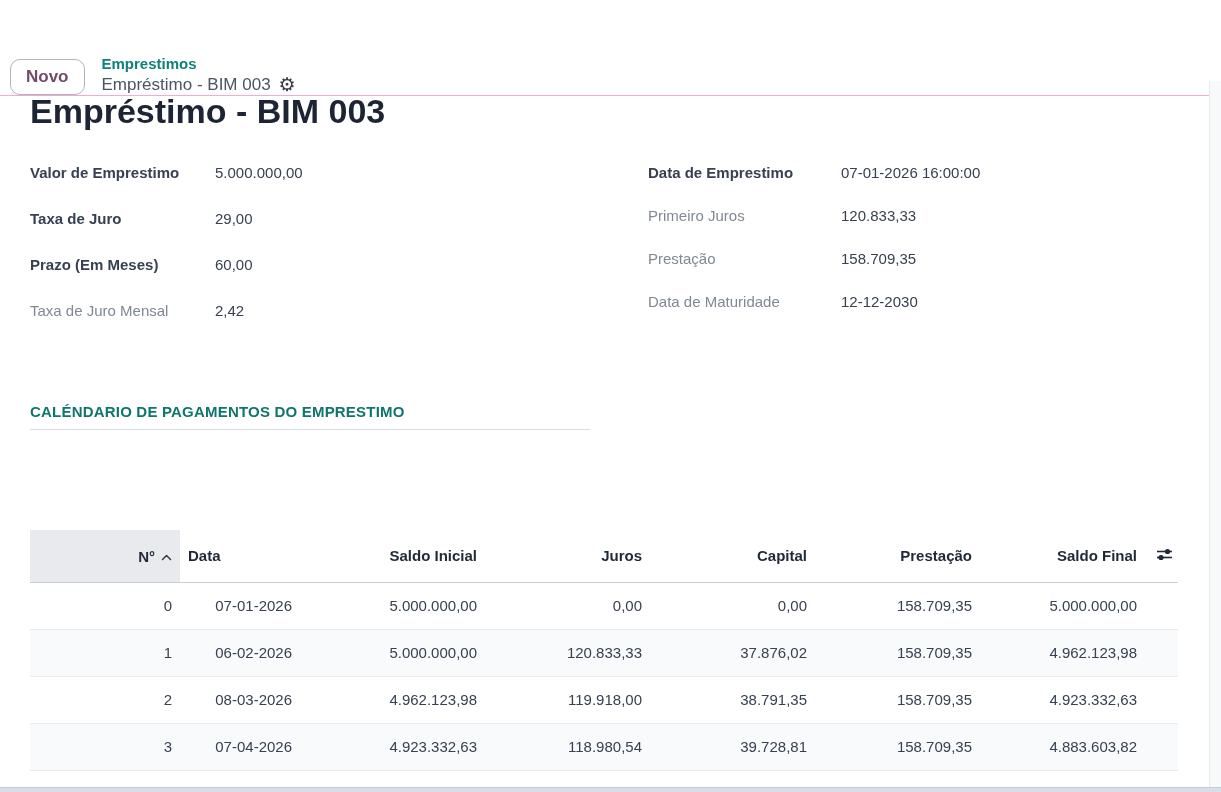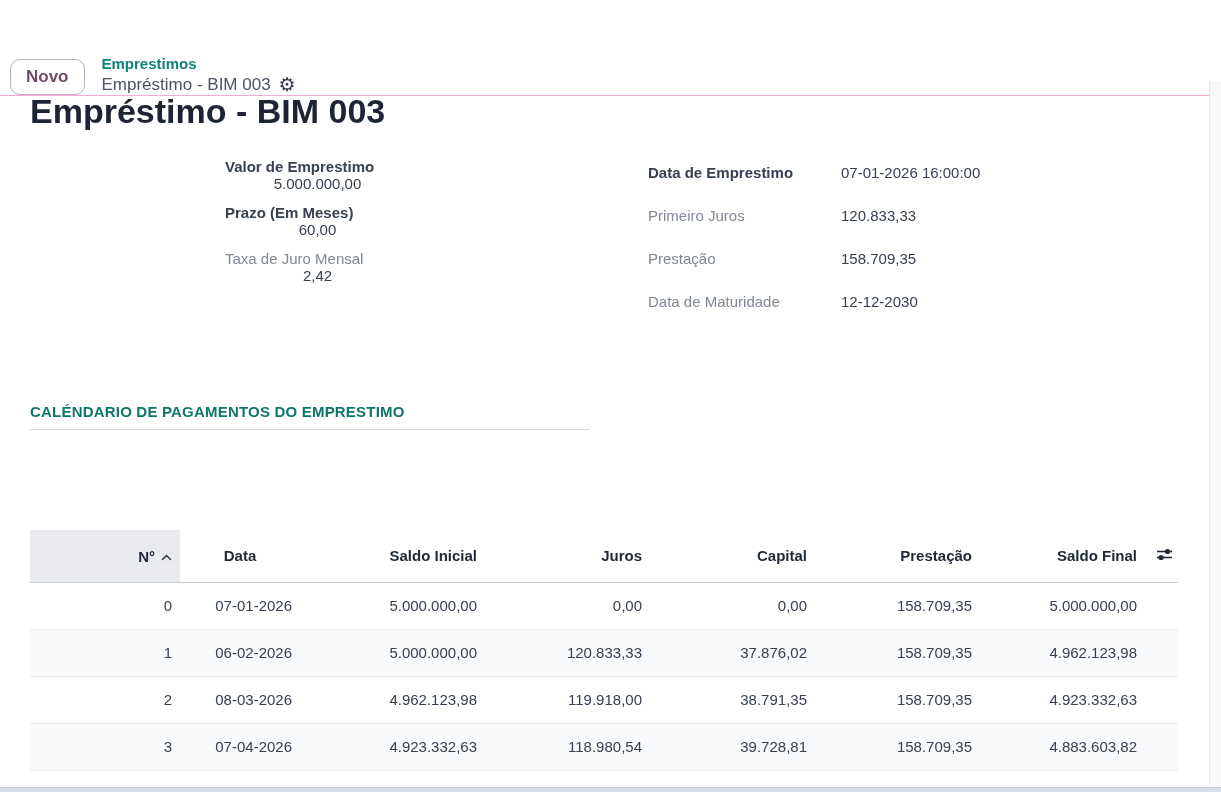--- a/index.html
+++ b/index.html
@@ -24,21 +24,21 @@
   
   .right-strip { position:absolute; top:81px; right:0; width:12px; bottom:5px;
                  background:#f8f9fa; border-left:1px solid #e7e9eb; }
 
   
   .title { position:absolute; left:30px; top:92px; font-size:34px; color:#1d2433; }
   .fields { position:absolute; width:575px; }
   .fields.left  { left:30px;  top:158px; }
   .fields.right { left:648px; top:158px; }
   .field-row { display:flex; align-items:center; height:28px; }
-  .fields.left  .field-row { margin-bottom:18px;flex-direction:column; }
+  .fields.left  .field-row { margin-bottom:18px; }
   .fields.right .field-row { margin-bottom:15px; }
   .f-label { width:185px; font-size:15px; font-weight:bold; color:#374151; flex:none; }
   .fields.right .f-label { width:193px; }
   .field-row.muted .f-label { font-weight:normal; color:#808893; }
   .f-value { font-size:15px; color:#374151; }
 
   
   .section-head { position:absolute; left:30px; top:403px; width:560px;
                   padding-bottom:9px; border-bottom:1px solid #d9dbde;
                   font-size:15px; font-weight:bold; letter-spacing:.2px; color:#0f766e; }
@@ -52,21 +52,21 @@
                display:flex; align-items:center; justify-content:center; cursor:pointer; }
   .pager-btn + .pager-btn { border-left:1px solid #fff; }
 
   
   .table-wrap { position:absolute; left:30px; top:530px; width:1148px; height:257px;
                 overflow:hidden; }
   table { border-collapse:collapse; table-layout:fixed; width:1148px; font-size:15px; }
   th { height:52px; font-weight:bold; color:#1f2937; text-align:right;
        padding:0 8px; border-bottom:1px solid #c9ced4; cursor:pointer;
        white-space:nowrap; overflow:hidden; }
-  th.col-data { text-align:center; }
+  th.col-data { text-align:left; }
   th.col-no { background:#e8eaed; }
   th.col-icon { padding:0 4px 0 0; }
   td { height:47px; color:#374151; text-align:right; padding:0 8px;
        white-space:nowrap; overflow:hidden; }
   td.cell-data { text-align:right; padding-left:10px; }
   tbody tr { border-top:1px solid #e9eaec; }
   tbody tr:nth-child(even) { background:#f9fafb; }
   .sort-ic { display:inline-block; vertical-align:1px; margin-left:6px; }
 
   
@@ -90,20 +90,24 @@
   </div>
 
   <div class="right-strip"></div>
 
   <h1 class="title">Empréstimo - BIM 003</h1>
 
   <div class="fields left">
     <div class="field-row">
       <span class="f-label">Valor de Emprestimo</span>
       <span class="f-value">5.000.000,00</span>
+    </div>
+    <div class="field-row">
+      <span class="f-label">Taxa de Juro</span>
+      <span class="f-value">29,00</span>
     </div>
     <div class="field-row">
       <span class="f-label">Prazo (Em Meses)</span>
       <span class="f-value">60,00</span>
     </div>
     <div class="field-row muted">
       <span class="f-label">Taxa de Juro Mensal</span>
       <span class="f-value">2,42</span>
     </div>
   </div>

